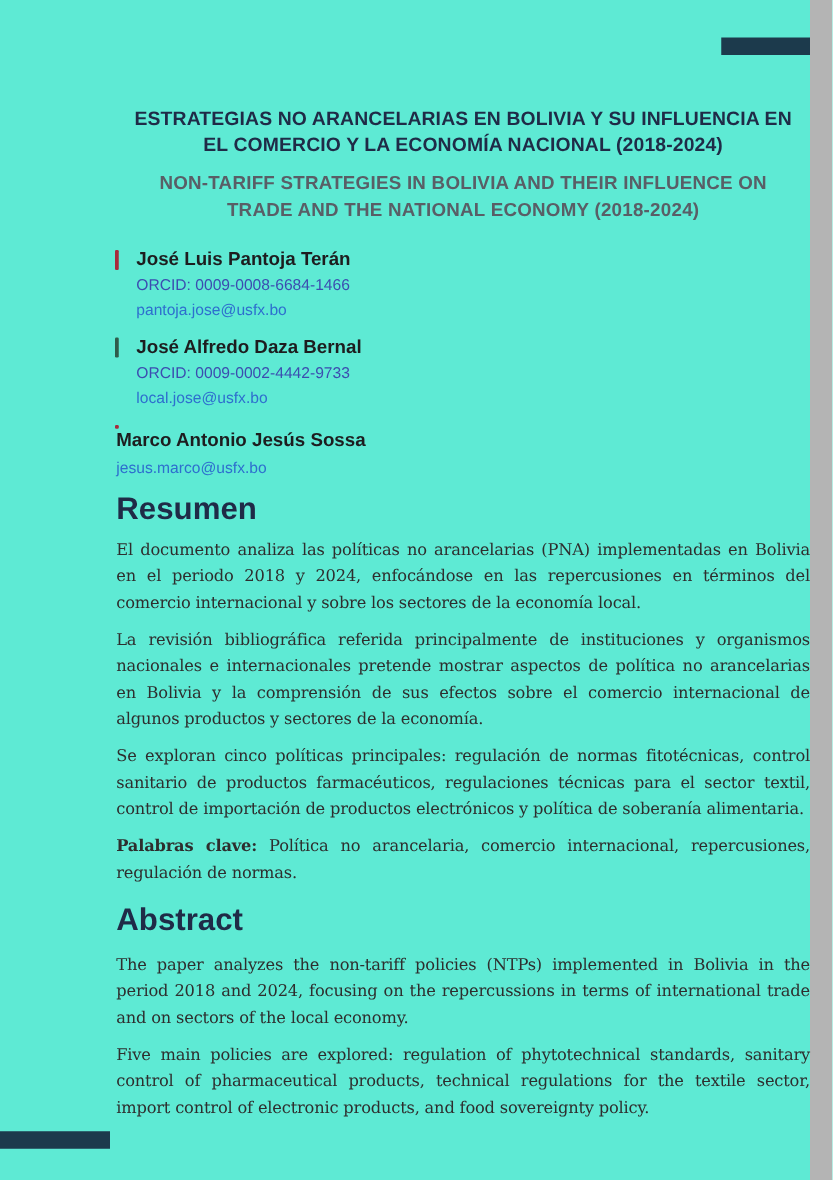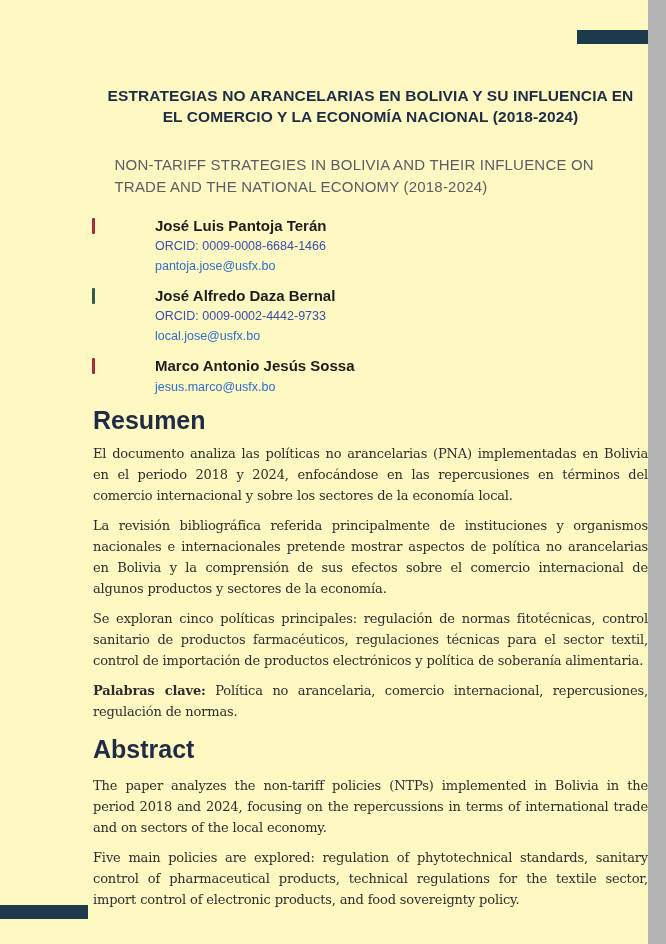--- a/index.html
+++ b/index.html
@@ -1,19 +1,19 @@
 <!DOCTYPE html>
 <html lang="es"><head>
 <meta charset="utf-8">
 <style>
   html,body{margin:0;padding:0;background:#ffffff;}
   .page{
     position:relative;
     width:666px;height:944px;
-    background:#fef9c3;
+    background:#5eead4;
     overflow:hidden;
     font-family:"Liberation Sans", sans-serif;
   }
   
   .edge-strip{
     position:absolute;top:0;right:0;width:18px;height:944px;
   }
   
   .decor-top{
     position:absolute;top:30px;right:18px;width:71px;height:14px;
@@ -23,27 +23,27 @@
   }
   .content{
     position:absolute;top:0;left:93px;width:555px;padding-top:85px;
   }
   .title-es{
     margin:0 auto;max-width:545px;
     font-size:15.5px;line-height:21px;font-weight:bold;
     text-align:center;color:#1f2b47;letter-spacing:.1px;
   }
   .title-en{
-    margin:27px auto 0;max-width:512px;
-    font-size:15px;line-height:21.5px;font-weight:normal;
-    text-align:left;color:#595e66;letter-spacing:.2px;
+    margin:9px auto 0;max-width:512px;
+    font-size:15px;line-height:21.5px;font-weight:bold;
+    text-align:center;color:#595e66;letter-spacing:.2px;
   }
   .authors{margin-top:19px;}
-  .author{display:flex;align-items:flex-start;margin-bottom:12px;gap:46px;}
-  .author:last-child{margin-bottom:0;}
+  .author{display:flex;align-items:flex-start;margin-bottom:12px;}
+  .author:last-child{margin-bottom:0;flex-direction:column;}
   .author-bar{
     flex:0 0 3px;width:3px;height:16px;margin:2px 14px 0 -1px;border-radius:1px;
   }
   .author-name{
     font-size:15px;line-height:19px;font-weight:bold;color:#1d1d1f;
   }
   .author-orcid{
     display:block;margin-top:3px;font-size:12.5px;line-height:16px;
     color:#3c4db0;text-decoration:none;
   }

